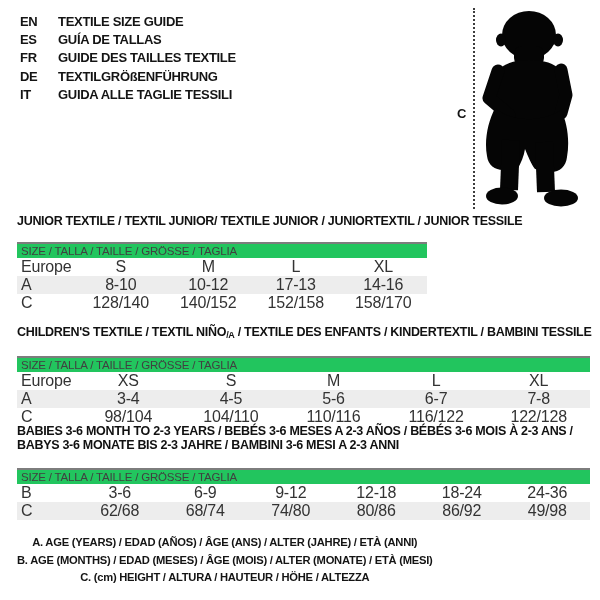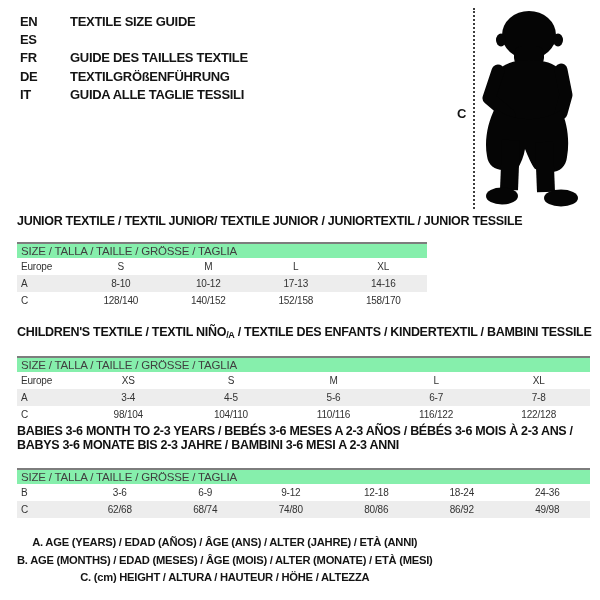--- a/index.html
+++ b/index.html
@@ -33,21 +33,20 @@
     font-weight: 700;
     letter-spacing: -0.3px;
     color: #141414;
   }
   .lang-label {
     font-size: 13px;
     font-weight: 700;
     letter-spacing: -0.3px;
     color: #141414;
     white-space: nowrap;
-    margin-left: 12px;
   }
 
   
   .figure {
     position: absolute;
     left: 455px;
     top: 6px;
     width: 135px;
     height: 206px;
   }
@@ -97,36 +96,36 @@
   .section-junior .section-title,
   .section-children .section-title { margin-bottom: 14px; }
   .section-babies .title-block { margin-bottom: 16px; }
 
   table.size-table {
     border-collapse: collapse;
     table-layout: fixed;
     width: 100%;
   }
   .size-table td {
-    font-size: 10px;
+    font-size: 16px;
     font-weight: 400;
     letter-spacing: -0.2px;
     color: #333333;
     text-align: center;
     height: 17px;
     vertical-align: middle;
     overflow: hidden;
     white-space: nowrap;
   }
   .size-table td.row-label {
     text-align: left;
     padding-left: 4px;
   }
   .size-table tr.bar-row td {
-    background: #86efac;
+    background: #22c55e;
     border-top: 2px solid #7d7d7d;
     color: #404040;
     text-align: left;
     padding-left: 4px;
     height: 15px;
     font-size: 11.5px;
   }
   .size-table tr.alt td { background: #ededed; }
 
   
@@ -150,20 +149,21 @@
 
 <div class="page">
 
   <div class="lang-list">
     <div class="lang-row">
       <span class="lang-code">EN</span>
       <span class="lang-label">TEXTILE SIZE GUIDE</span>
     </div>
     <div class="lang-row">
       <span class="lang-code">ES</span>
+      <span class="lang-label">GUÍA DE TALLAS</span>
     </div>
     <div class="lang-row">
       <span class="lang-code">FR</span>
       <span class="lang-label">GUIDE DES TAILLES TEXTILE</span>
     </div>
     <div class="lang-row">
       <span class="lang-code">DE</span>
       <span class="lang-label">TEXTILGRÖßENFÜHRUNG</span>
     </div>
     <div class="lang-row">

